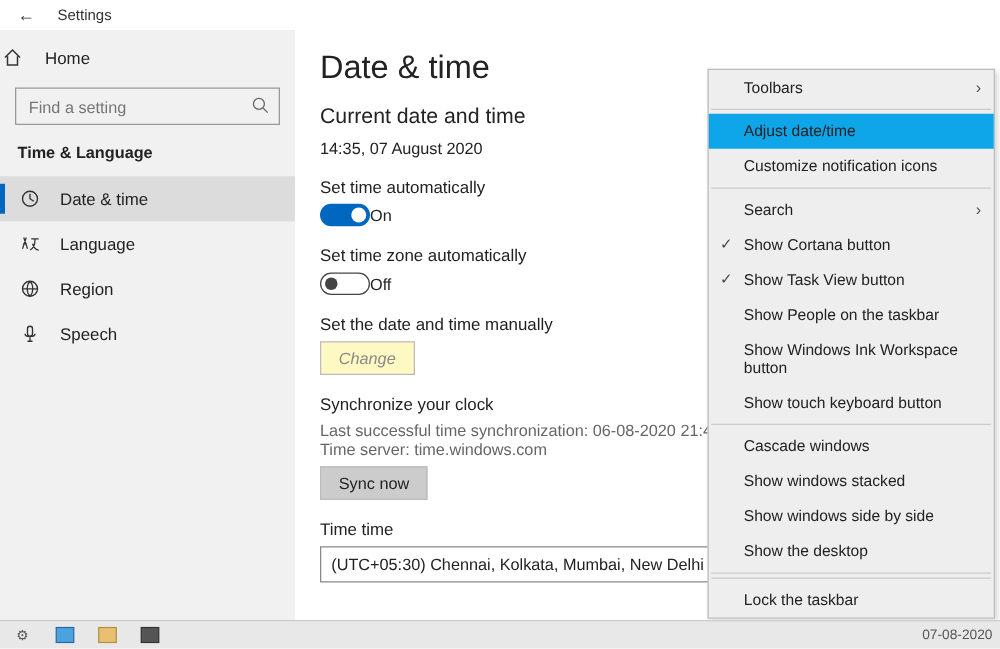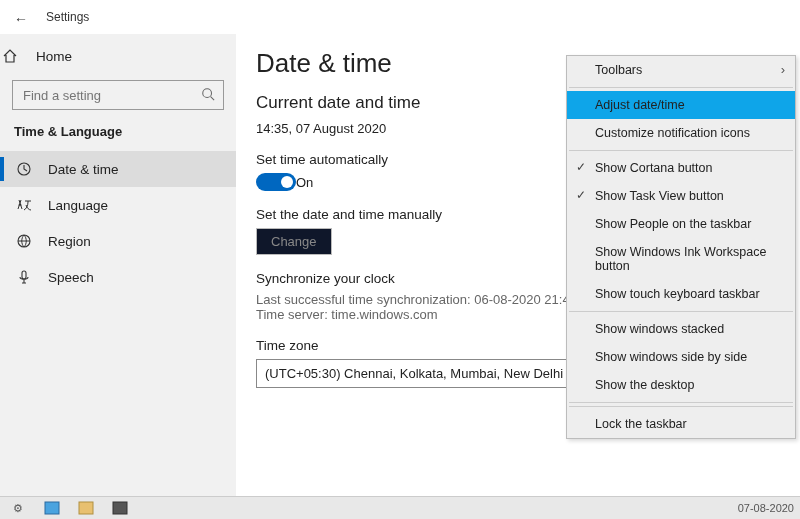--- a/index.html
+++ b/index.html
@@ -25,21 +25,21 @@
   .label { font-size: 13.5px; margin-bottom: 6px; color: #222; }
   .muted { color: #666; font-size: 13px; }
   .toggle { display: flex; align-items: center; }
   .toggle .track { width: 40px; height: 18px; border-radius: 10px; position: relative; }
   .toggle.on .track { background: #0067c0; }
   .toggle.on .track::after { content: ""; position: absolute; width: 12px; height: 12px; background: #fff; border-radius: 50%; top: 3px; right: 3px; }
   .toggle.off .track { background: #fff; border: 1px solid #444; }
   .toggle.off .track::after { content: ""; position: absolute; width: 10px; height: 10px; background: #444; border-radius: 50%; top: 3px; left: 3px; }
   .toggle .state { font-size: 13px; }
   .btn { display: inline-block; background: #ccc; border: 1px solid #bbb; padding: 5px 14px; font-size: 13px; }
-  .btn.disabled { color: #888; background: #0f172a; }
+  .btn.disabled { color: #888; background: #fef9c3; font-style: italic; }
   .dropdown { border: 1px solid #888; padding: 6px 26px 6px 8px; font-size: 13px; width: 338px; position: relative; }
   .dropdown::after { content: "⌄"; position: absolute; right: 8px; top: 4px; font-size: 13px; color: #555; }
 
   
   .context-menu { position: absolute; right: 4px; top: 55px; width: 230px; background: #eee; border: 1px solid #bcbcbc; font-size: 12.5px; color: #222; box-shadow: 2px 2px 4px rgba(0,0,0,0.15); }
   .context-menu .mi { padding: 7px 28px 7px 28px; position: relative; }
   .context-menu .mi.hover { background: #0ea5e9; }
   .context-menu .mi.has-sub::after { content: "›"; position: absolute; right: 10px; top: 6px; font-size: 13px; color: #555; }
   .context-menu .mi.checked::before { content: "✓"; position: absolute; left: 9px; top: 6px; font-size: 12px; color: #444; }
   .context-menu hr { border: none; border-top: 1px solid #ccc; margin: 3px 2px; }
@@ -121,54 +121,64 @@
       <div class="section">14:35, 07 August 2020</div>
 
       <div class="section">
         <div class="label">Set time automatically</div>
         <div class="toggle on">
           <div class="track"></div>
           <span class="state">On</span>
         </div>
       </div>
 
+      <div class="section">
+        <div class="label">Set time zone automatically</div>
+        <div class="toggle off">
+          <div class="track"></div>
+          <span class="state">Off</span>
+        </div>
+      </div>
 
       <div class="section">
         <div class="label">Set the date and time manually</div>
         <div class="btn disabled">Change</div>
       </div>
 
       <div class="section">
         <div class="label">Synchronize your clock</div>
         <div class="muted">Last successful time synchronization: 06-08-2020 21:43:44</div>
         <div class="muted" style="margin-bottom:6px">Time server: time.windows.com</div>
-      </div>
-
-      <div class="section">
-        <div class="label">Time zone</div>
+        <div class="btn">Sync now</div>
+      </div>
+
+      <div class="section">
+        <div class="label">Time time</div>
         <div class="dropdown">
           <span>(UTC+05:30) Chennai, Kolkata, Mumbai, New Delhi</span>
         </div>
       </div>
     </div>
   </div>
 </div>
 
 <div class="context-menu">
   <div class="mi has-sub"><span>Toolbars</span></div>
   <hr>
   <div class="mi hover"><span>Adjust date/time</span></div>
   <div class="mi"><span>Customize notification icons</span></div>
   <hr>
+  <div class="mi has-sub"><span>Search</span></div>
   <div class="mi checked"><span>Show Cortana button</span></div>
   <div class="mi checked"><span>Show Task View button</span></div>
   <div class="mi"><span>Show People on the taskbar</span></div>
   <div class="mi"><span>Show Windows Ink Workspace button</span></div>
-  <div class="mi"><span>Show touch keyboard taskbar</span></div>
-  <hr>
+  <div class="mi"><span>Show touch keyboard button</span></div>
+  <hr>
+  <div class="mi"><span>Cascade windows</span></div>
   <div class="mi"><span>Show windows stacked</span></div>
   <div class="mi"><span>Show windows side by side</span></div>
   <div class="mi"><span>Show the desktop</span></div>
   <hr>
   <hr>
   <div class="mi"><span>Lock the taskbar</span></div>
 
 </div>
 
 <div class="taskbar">

